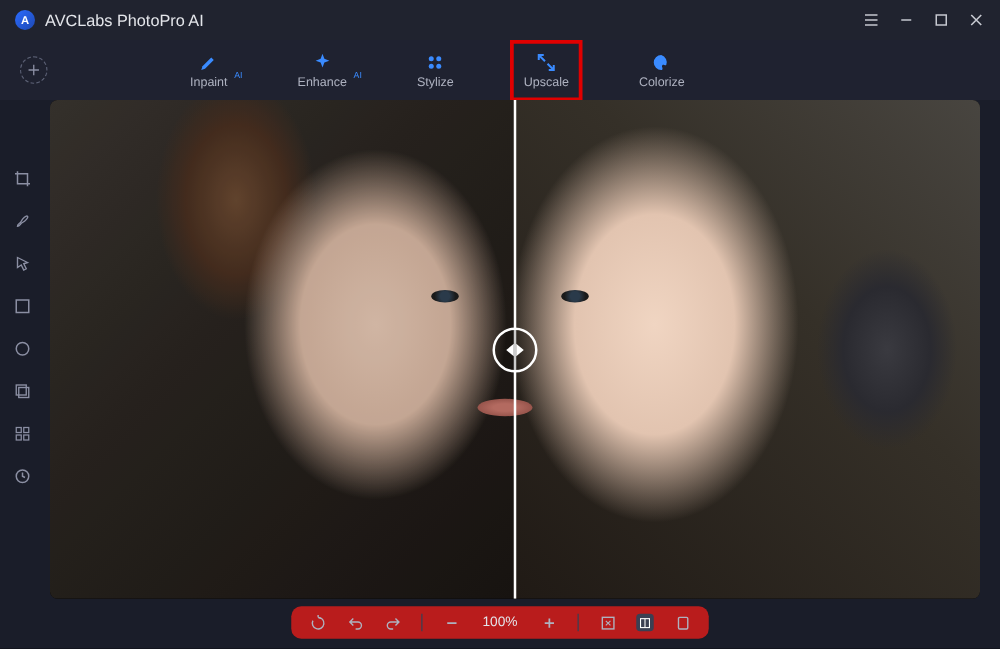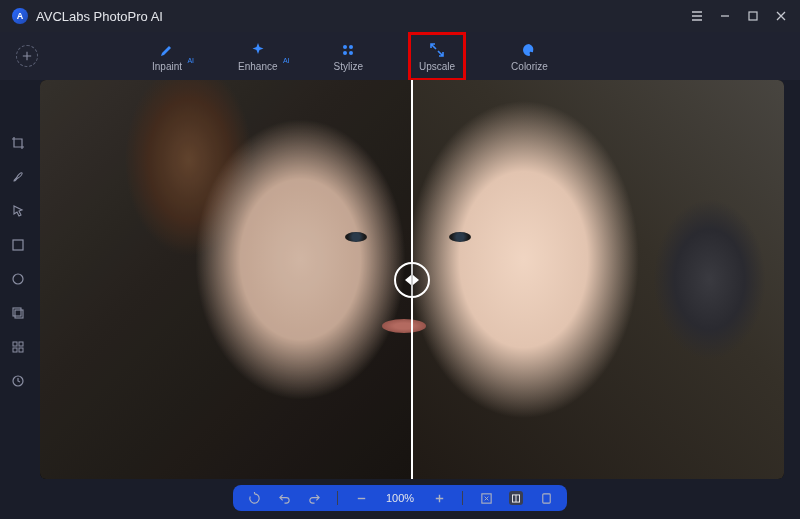--- a/index.html
+++ b/index.html
@@ -46,21 +46,21 @@
   .eye-r { position:absolute; left:55%; top:38%; width:22px; height:10px; border-radius:50%; background:radial-gradient(circle,#2a3a4a 30%,#1a1a1a 70%);}
   .lips { position:absolute; left:46%; top:60%; width:44px; height:14px; border-radius:50%; background:radial-gradient(ellipse,#b36a60 30%,#8a4a42 90%);}
 
   .divider-line { position: absolute; left: 50%; top: 0; bottom: 0; width: 2px; background: #fff; transform: translateX(-1px); }
   .slider-handle { position: absolute; left: 50%; top: 50%; width: 36px; height: 36px; transform: translate(-50%,-50%); border: 2px solid #fff; border-radius: 50%; background: rgba(0,0,0,0.2); display: flex; align-items: center; justify-content: center; gap: 2px; cursor: ew-resize; }
   .slider-handle .tri { width: 0; height: 0; border-top: 5px solid transparent; border-bottom: 5px solid transparent; }
   .slider-handle .tri.l { border-right: 6px solid #fff; }
   .slider-handle .tri.r { border-left: 6px solid #fff; }
 
   .bottombar { position: absolute; left: 0; right: 0; bottom: 8px; display: flex; justify-content: center; }
-  .bb-inner { background: #1d4ed8; border-radius: 8px; padding: 6px 14px; display: flex; align-items: center; gap: 16px; }
+  .bb-inner { background: #b91c1c; border-radius: 8px; padding: 6px 14px; display: flex; align-items: center; gap: 16px; }
   .bb-ico { width: 14px; height: 14px; color: #aeb2c0; cursor: pointer; display: flex; align-items: center; justify-content: center; }
   .bb-ico svg { width: 13px; height: 13px; }
   .bb-sep { width: 1px; height: 14px; background: #3a3f52; }
   .zoom-text { font-size: 11px; color: #e3e5ea; min-width: 32px; text-align: center; }
   .bb-ico.active { color: #fff; background:#3a3f52; border-radius:3px; padding:2px;}
 </style>
 </head>
 <body>
 
 <div class="titlebar">

